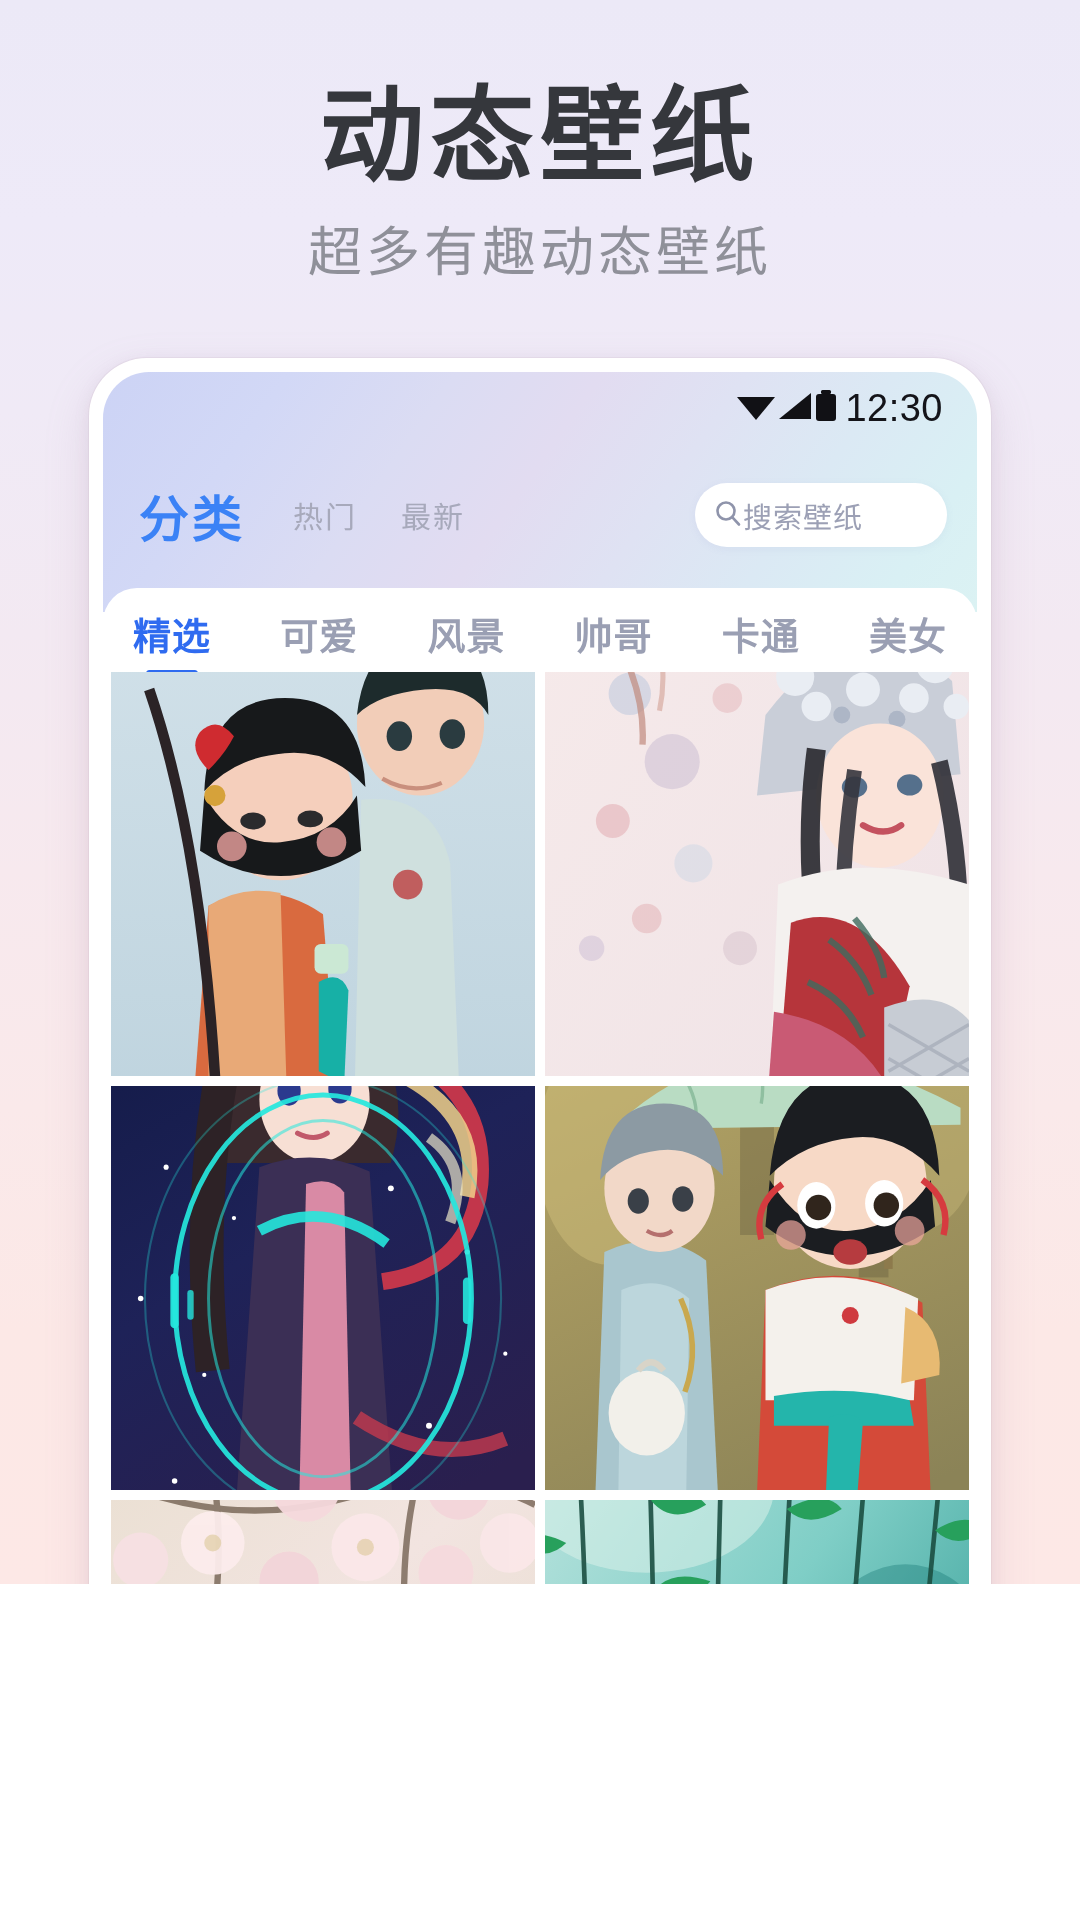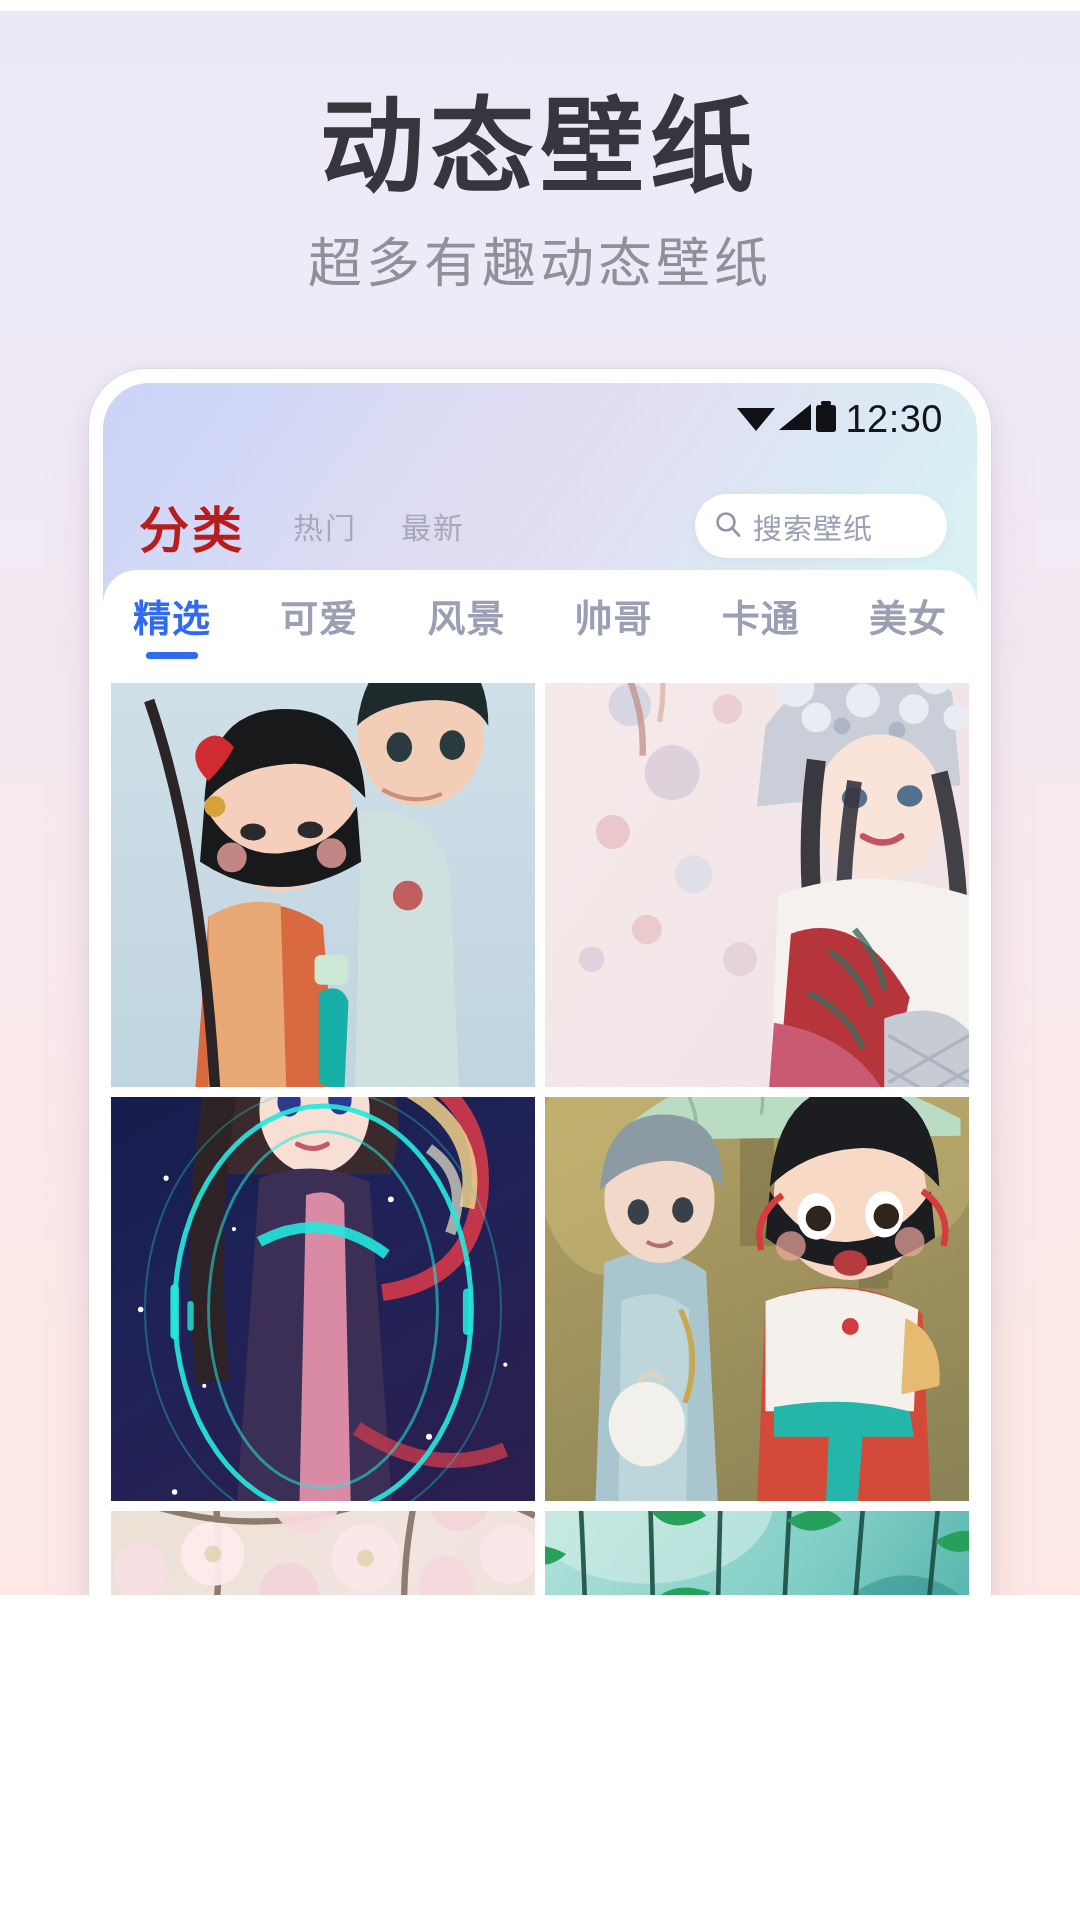--- a/index.html
+++ b/index.html
@@ -19,21 +19,20 @@
       linear-gradient(to bottom,
         #ece9f7 0%,
         #eeeaf8 14%,
         #f0eaf6 26%,
         #f3e9f2 40%,
         #f7e9ee 55%,
         #fae9ea 70%,
         #fce8e6 84%,
         #fde8e6 100%);
     overflow:hidden;
-    margin-top:11px;
   }
 
   
   .headline-wrap {
     position:absolute;
     top:78px; left:0; right:0;
     text-align:center;
   }
   .headline {
     font-size:104px;
@@ -127,48 +126,47 @@
     font-size:30px;
     color:#a7a9bb;
     font-weight:400;
     letter-spacing:2px;
     margin-right:44px;
     white-space:nowrap;
   }
   .nav-item.active {
     font-size:50px;
     font-weight:700;
-    color:#b91c1c;
+    color:#3b82f6;
     letter-spacing:3px;
     margin-right:48px;
     text-align:center;
   }
   .searchbox {
     margin-left:auto;
     display:flex;
     align-items:center;
     width:252px;
     height:64px;
     background:#ffffff;
     border-radius:32px;
     padding:0 18px;
-    gap:10px;
     box-shadow:0 2px 8px rgba(120,120,180,.07);
   }
   .search-ph {
     font-size:29px;
     color:#9ca0b5;
     letter-spacing:1px;
     white-space:nowrap;
   }
 
   
   .tabbar {
     position:absolute;
-    top:187px; left:0; right:0;
+    top:216px; left:0; right:0;
     height:96px;
     background:#ffffff;
     border-radius:34px 34px 0 0;
     display:flex;
     align-items:flex-start;
     padding:18px 22px 0 22px;
     justify-content:space-between;
   }
   .tab {
     position:relative;

